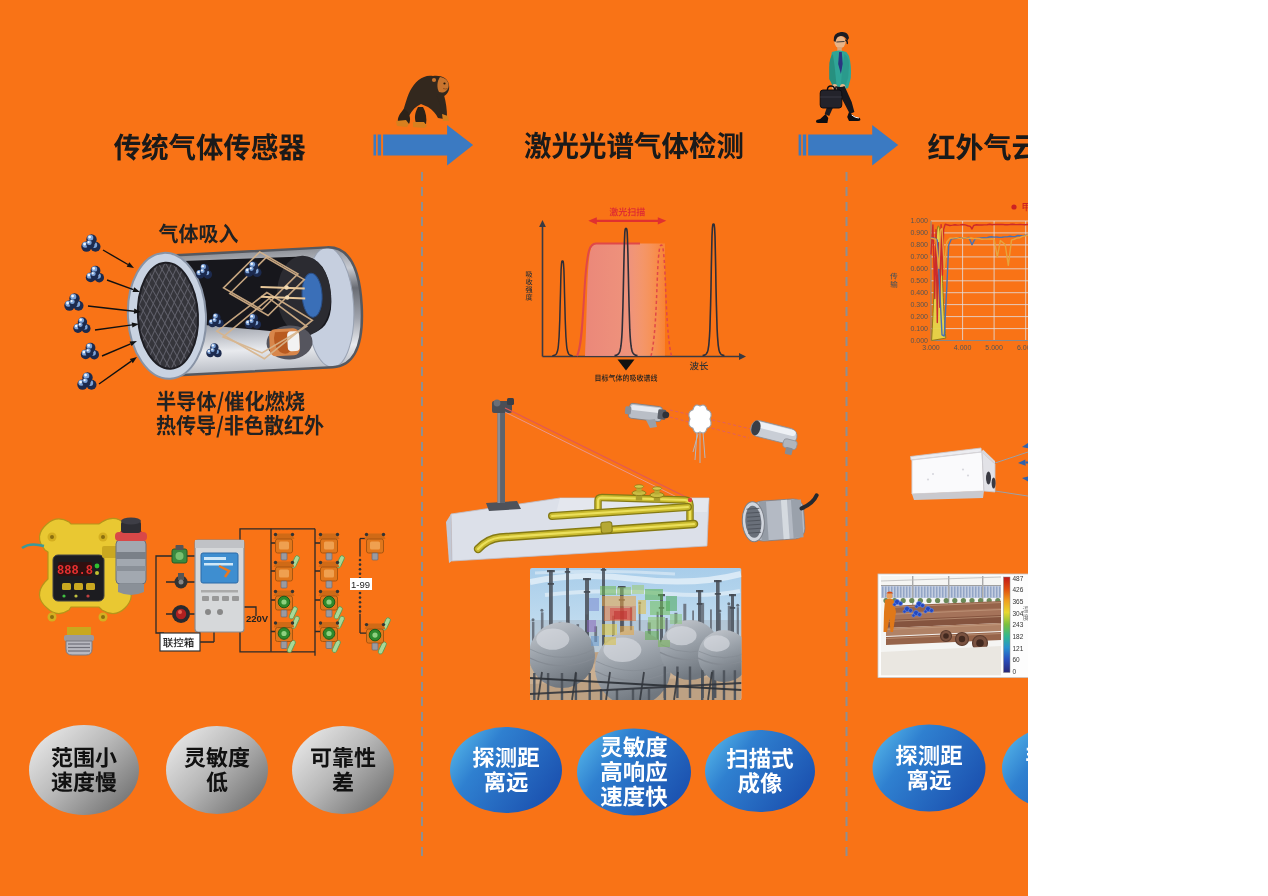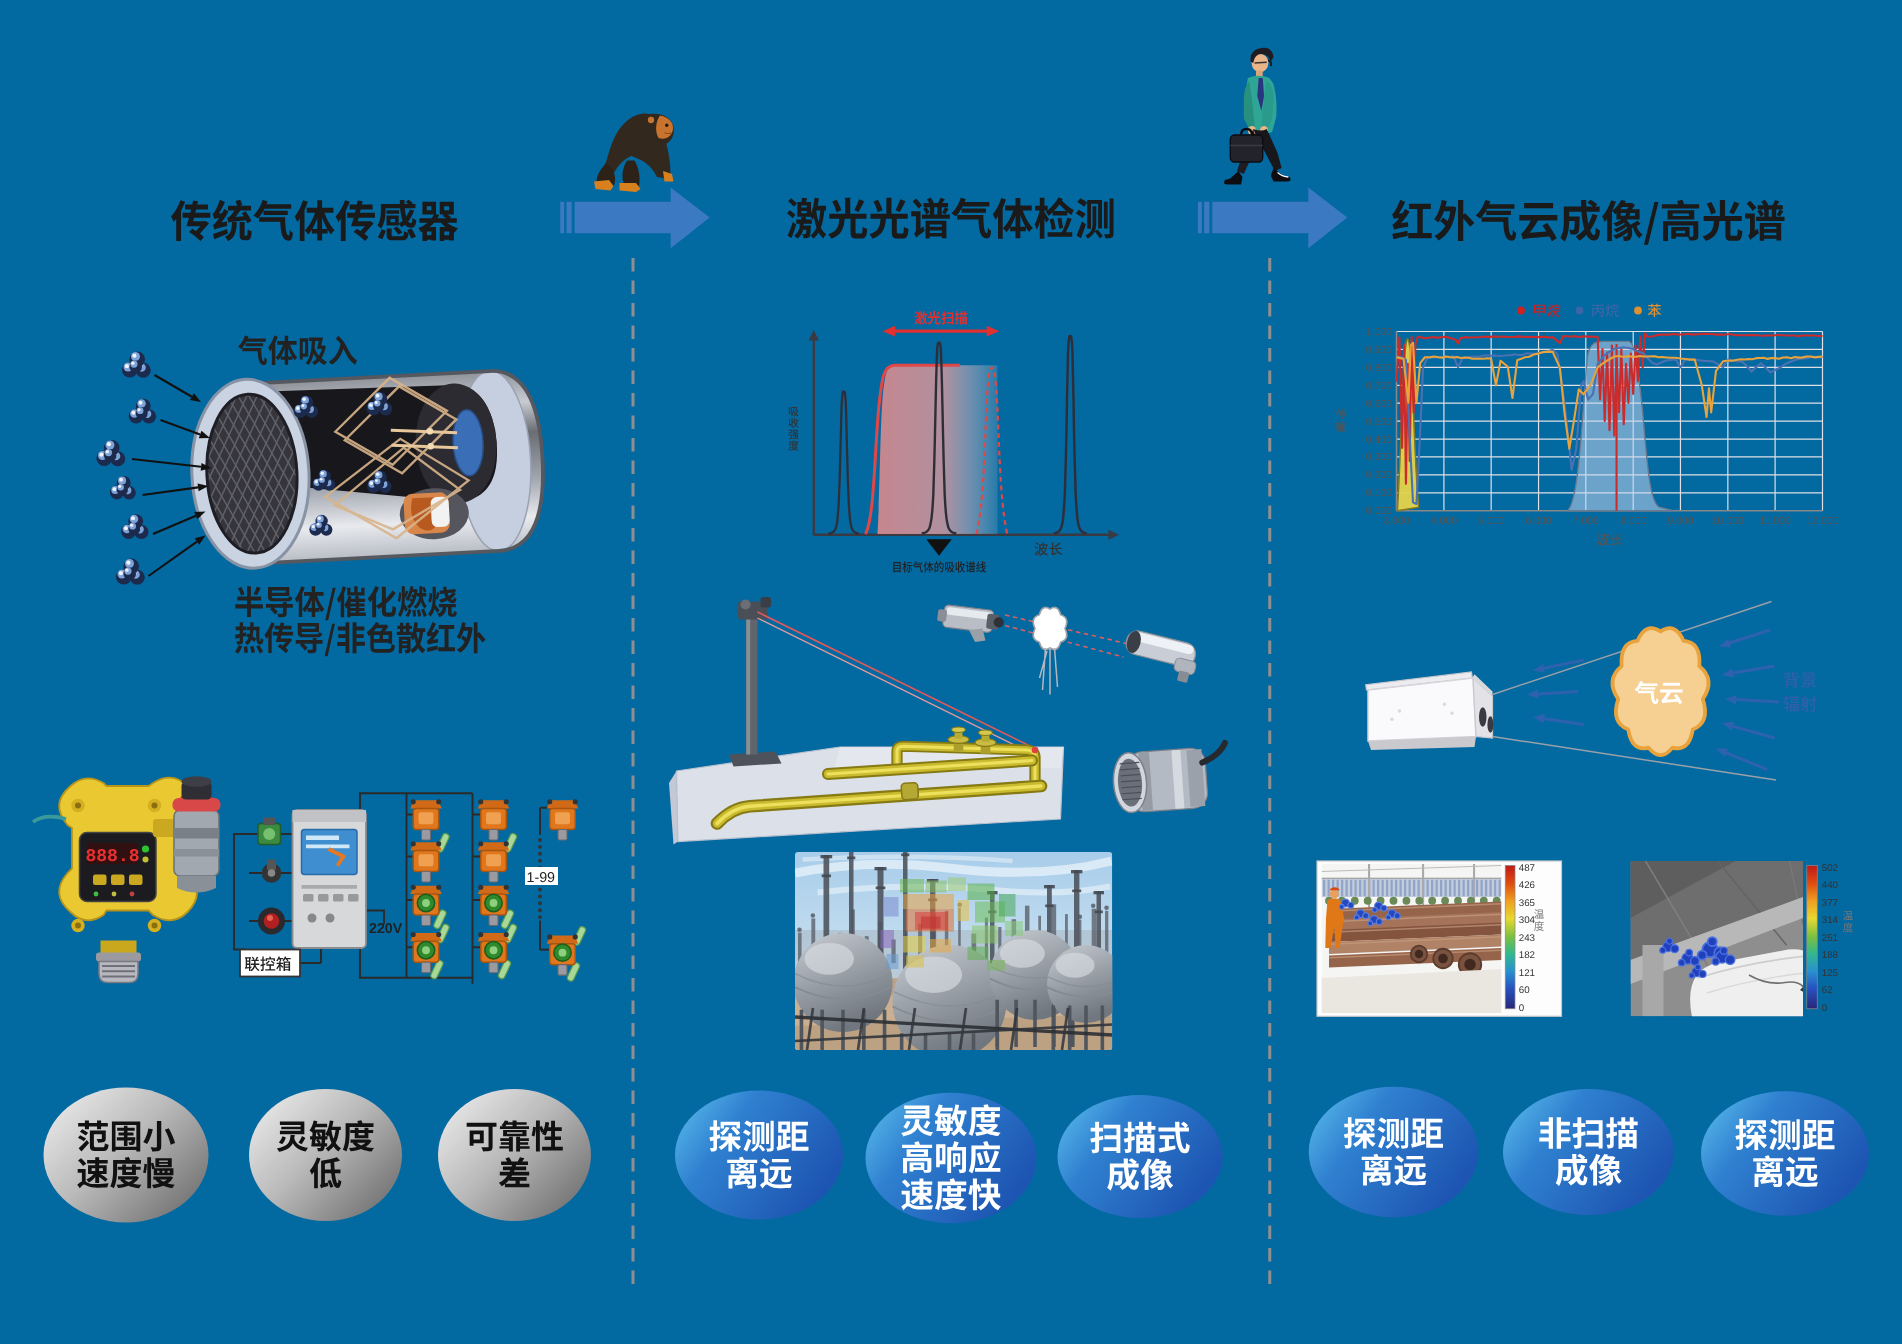--- a/index.html
+++ b/index.html
@@ -1,14 +1,14 @@
 <!DOCTYPE html>
 <html><head><meta charset="utf-8"><style>
 html,body{margin:0;padding:0;background:#fff;}
-#page{position:relative;width:1268px;height:896px;background:#0369a1;overflow:hidden;
+#page{position:relative;width:1028px;height:896px;background:#f97316;overflow:hidden;
 font-family:"Liberation Sans",sans-serif;}
 </style></head><body>
 <div id="page">
 <svg width="1268" height="896" viewBox="0 0 1268 896" xmlns="http://www.w3.org/2000/svg">
 <defs>
 <linearGradient id="blueell" x1="0" y1="0" x2="1" y2="0.55">
  <stop offset="0" stop-color="#5ec2ee"></stop>
           <stop offset="0.38" stop-color="#2f80d0"></stop>
           <stop offset="1" stop-color="#1d55b2"></stop>
 </linearGradient>

